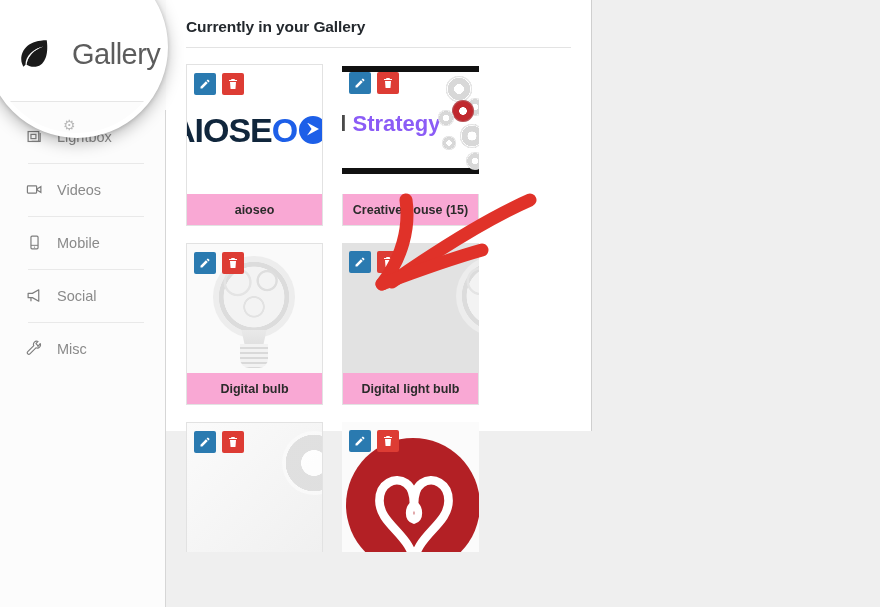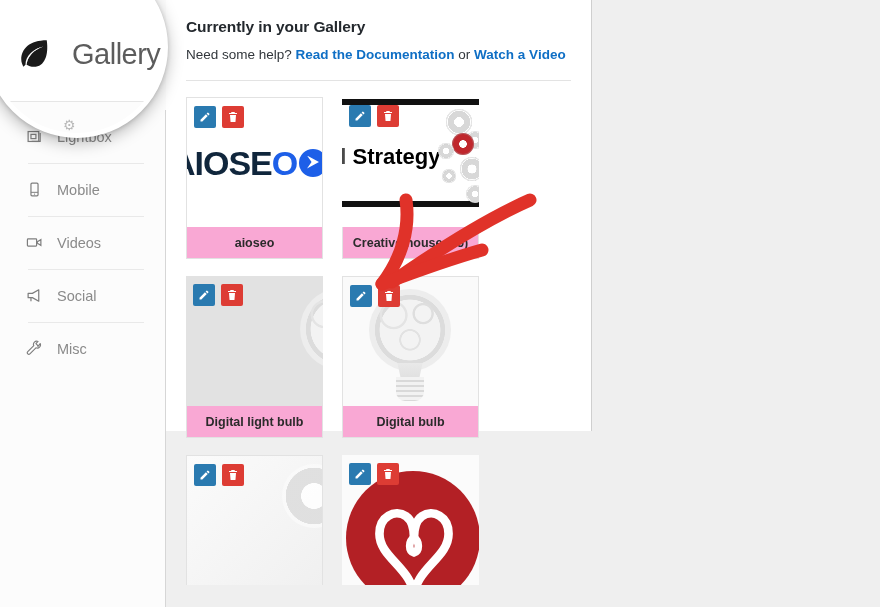--- a/index.html
+++ b/index.html
@@ -98,21 +98,21 @@
     clip-path: polygon(0 0, 100% 50%, 0 100%, 38% 50%);
   }
   .art-strategy { background: #fff; }
   .strategy-bar-t { position: absolute; left: 0; right: 0; top: 2px; height: 6px; background: #111; }
   .strategy-bar-b { position: absolute; left: 0; right: 0; bottom: 20px; height: 6px; background: #111; }
   .strategy-text {
     position: absolute; left: -14px; top: 46%; transform: translateY(-50%);
     font-size: 22px; font-weight: bold; white-space: nowrap;
   }
   .strategy-text .grey { color: #4a4a4a; }
-  .strategy-text .red { color: #000000; }
+  .strategy-text .red { color: #8b5cf6; }
   .gearfield { position: absolute; }
   .gear {
     position: absolute; border-radius: 50%;
     background: radial-gradient(circle, rgba(255,255,255,0.95) 0 26%, #d8d8d8 27% 60%, rgba(255,255,255,0.9) 61% 70%, #cfcfcf 71% 100%);
     box-shadow: 0 0 0 1px rgba(170,170,170,0.35) inset;
   }
   .gear.red {
     background: radial-gradient(circle, #fff 0 24%, #c0272d 25% 100%);
   }
   .bulb-wrap { position: absolute; inset: 0; }
@@ -187,33 +187,33 @@
         <svg class="side-ico" viewBox="0 0 24 24">
           <rect x="3" y="5" width="15" height="14" fill="none" stroke="currentColor" stroke-width="1.7"></rect>
           <rect x="7" y="9" width="7" height="6" fill="none" stroke="currentColor" stroke-width="1.7"></rect>
           <path d="M20 7v12H8" fill="none" stroke="currentColor" stroke-width="1.7"></path>
         </svg>
         <span class="side-label">Lightbox</span>
       </div>
 
       <div class="side-item">
         <svg class="side-ico" viewBox="0 0 24 24">
+          <rect x="2" y="7" width="13" height="10" rx="1" fill="none" stroke="currentColor" stroke-width="1.7"></rect>
+          <path d="M16 11l5-3v8l-5-3z" fill="none" stroke="currentColor" stroke-width="1.7"></path>
+        </svg>
+        <span class="side-label">Videos</span>
+      </div>
+
+      <div class="side-item">
+        <svg class="side-ico" viewBox="0 0 24 24">
           <rect x="7" y="3" width="10" height="18" rx="1.5" fill="none" stroke="currentColor" stroke-width="1.7"></rect>
           <line x1="7" y1="16" x2="17" y2="16" stroke="currentColor" stroke-width="1.4"></line>
           <circle cx="12" cy="18.5" r="0.9" fill="currentColor"></circle>
         </svg>
         <span class="side-label">Mobile</span>
-      </div>
-
-      <div class="side-item">
-        <svg class="side-ico" viewBox="0 0 24 24">
-          <rect x="2" y="7" width="13" height="10" rx="1" fill="none" stroke="currentColor" stroke-width="1.7"></rect>
-          <path d="M16 11l5-3v8l-5-3z" fill="none" stroke="currentColor" stroke-width="1.7"></path>
-        </svg>
-        <span class="side-label">Videos</span>
       </div>
 
       <div class="side-item">
         <svg class="side-ico" viewBox="0 0 24 24">
           <path d="M3 9h6l9-5v16l-9-5H3z" fill="none" stroke="currentColor" stroke-width="1.7" stroke-linejoin="round"></path>
           <path d="M7 15v5" fill="none" stroke="currentColor" stroke-width="1.7"></path>
         </svg>
         <span class="side-label">Social</span>
       </div>
 
@@ -224,23 +224,20 @@
           <path d="M20 5a4.5 4.5 0 0 1-6 6L5.5 19.5a2 2 0 0 1-3-3L11 8a4.5 4.5 0 0 1 6-6l-3 3 1.8 1.8L17 9z" fill="none" stroke="currentColor" stroke-width="1.6" stroke-linejoin="round"></path>
         </svg>
         <span class="side-label">Misc</span>
       </div>
 
     </div>
   </nav>
 
   <section id="panel">
     <h2 class="panel-title">Currently in your Gallery</h2>
-    <p class="panel-help">
-      <span>Need some help? </span><a href="#">Read the Documentation</a><span> or </span><a href="#">Watch a Video</a>
-    </p>
     <hr class="panel-rule">
 
     <div class="grid">
 
       <div class="card plain">
         <div class="thumb">
           <div class="art art-aioseo">
             <div class="aioseo-text"><span class="dark">AIOSE</span><span class="blue">O</span></div>
             <div class="aioseo-dot"></div>
           </div>
@@ -285,44 +282,20 @@
             <button class="act-btn act-del">
               <svg viewBox="0 0 24 24">
                   <path d="M9 2h6l1 2h4v2H4V4h4zM6 8h12l-1 13a1 1 0 0 1-1 1H8a1 1 0 0 1-1-1z"></path>
                 </svg>
             </button>
           </div>
         </div>
         <div class="card-label">Creative house (15)</div>
       </div>
 
-      <div class="card hovered">
-        <div class="thumb">
-          <div class="art">
-            <div class="bulb-wrap" style="left:88px;">
-              <div class="bulb-head"></div>
-
-            </div>
-          </div>
-          <div class="card-actions">
-            <button class="act-btn act-edit">
-              <svg viewBox="0 0 24 24">
-                  <path d="M3 17.3V21h3.7L17.5 10.2l-3.7-3.7zM20.7 7a1 1 0 0 0 0-1.4l-2.3-2.3a1 1 0 0 0-1.4 0l-1.8 1.8 3.7 3.7z"></path>
-                </svg>
-            </button>
-            <button class="act-btn act-del">
-              <svg viewBox="0 0 24 24">
-                  <path d="M9 2h6l1 2h4v2H4V4h4zM6 8h12l-1 13a1 1 0 0 1-1 1H8a1 1 0 0 1-1-1z"></path>
-                </svg>
-            </button>
-          </div>
-        </div>
-        <div class="card-label">Digital light bulb</div>
-      </div>
-
       <div class="card plain">
         <div class="thumb">
           <div class="art">
             <div class="bulb-wrap">
               <div class="bulb-head"></div>
               <div class="bulb-neck"></div>
               <div class="bulb-base"></div>
             </div>
           </div>
           <div class="card-actions">
@@ -332,20 +305,44 @@
                 </svg>
             </button>
             <button class="act-btn act-del">
               <svg viewBox="0 0 24 24">
                   <path d="M9 2h6l1 2h4v2H4V4h4zM6 8h12l-1 13a1 1 0 0 1-1 1H8a1 1 0 0 1-1-1z"></path>
                 </svg>
             </button>
           </div>
         </div>
         <div class="card-label">Digital bulb</div>
+      </div>
+
+      <div class="card hovered">
+        <div class="thumb">
+          <div class="art">
+            <div class="bulb-wrap" style="left:88px;">
+              <div class="bulb-head"></div>
+
+            </div>
+          </div>
+          <div class="card-actions">
+            <button class="act-btn act-edit">
+              <svg viewBox="0 0 24 24">
+                  <path d="M3 17.3V21h3.7L17.5 10.2l-3.7-3.7zM20.7 7a1 1 0 0 0 0-1.4l-2.3-2.3a1 1 0 0 0-1.4 0l-1.8 1.8 3.7 3.7z"></path>
+                </svg>
+            </button>
+            <button class="act-btn act-del">
+              <svg viewBox="0 0 24 24">
+                  <path d="M9 2h6l1 2h4v2H4V4h4zM6 8h12l-1 13a1 1 0 0 1-1 1H8a1 1 0 0 1-1-1z"></path>
+                </svg>
+            </button>
+          </div>
+        </div>
+        <div class="card-label">Digital light bulb</div>
       </div>
 
       <div class="card plain">
         <div class="thumb">
           <div class="art art-faint">
             <div class="faint-gear"></div>
           </div>
           <div class="card-actions">
             <button class="act-btn act-edit">
               <svg viewBox="0 0 24 24">

